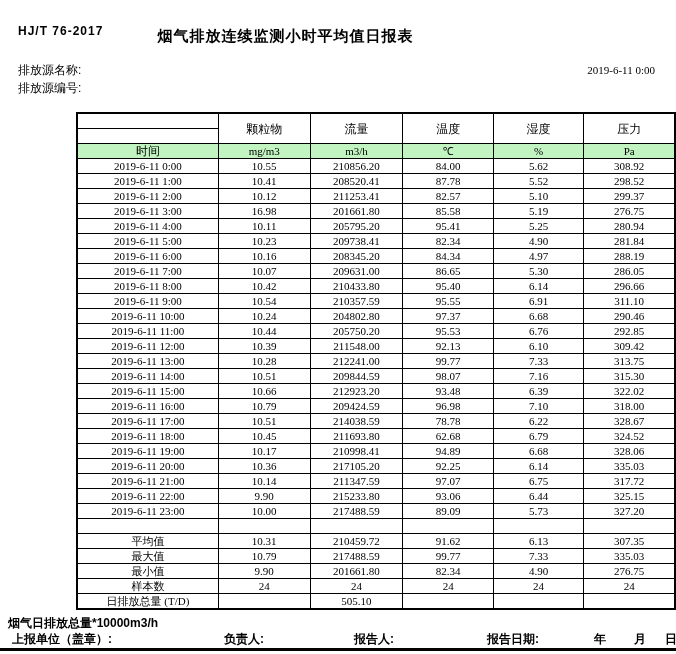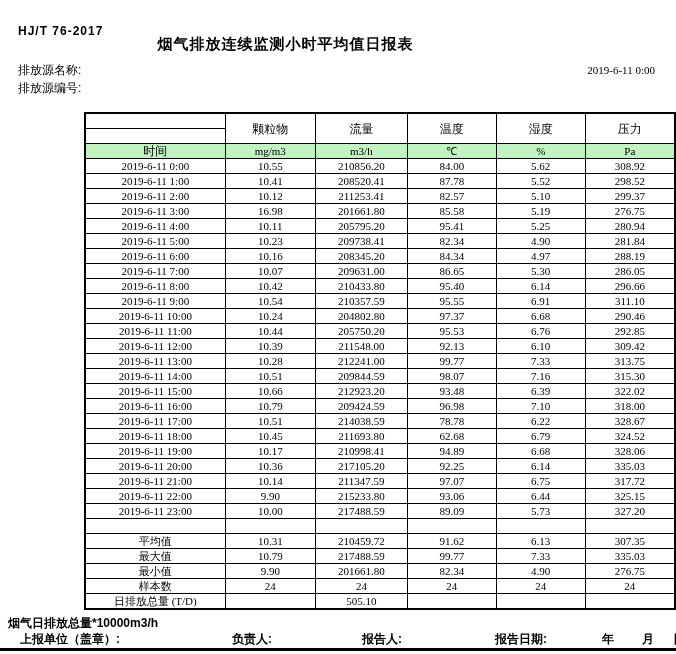--- a/index.html
+++ b/index.html
@@ -8,46 +8,46 @@
     background:#ffffff; color:#000;
     font-family:"Liberation Sans", sans-serif;
     overflow:hidden;
   }
   .doc-code {
     position:absolute; left:18px; top:24px;
     font-size:12px; font-weight:bold; letter-spacing:1px;
     font-family:"Liberation Sans", sans-serif;
   }
   .title {
-    position:absolute; left:0; top:35px; width:571px;
+    position:absolute; left:0; top:27px; width:571px;
     text-align:center; font-size:15px; font-weight:bold; letter-spacing:1px;
   }
   .src-label { position:absolute; left:18px; font-size:12px; font-weight:normal; }
   .src-name { top:62px; }
   .src-id   { top:80px; }
   .report-datetime {
     position:absolute; right:21px; top:64px;
     font-size:11px; font-family:"Liberation Serif", serif;
   }
-  .table-wrap { position:absolute; left:36px; top:112px;margin-left:48px; }
+  .table-wrap { position:absolute; left:28px; top:112px;margin-left:48px; }
   table { border-collapse:collapse; table-layout:fixed; border:2px solid #000; }
   td {
     border:1px solid #000; padding:0; margin:0;
     height:14px; line-height:14px; overflow:hidden; white-space:nowrap;
     text-align:center; font-size:11px;
     font-family:"Liberation Serif", serif;
   }
   tr.pol-row td { font-size:12px; }
   tr.green-row td { background:var(--header-green, #c1f4c1); }
   tr.green-row td.c-time { font-size:12px; }
   .footer-note {
     position:absolute; left:8px; top:615px;
     font-size:12px; font-weight:bold;
   }
-  .footer-line { position:absolute; left:12px; top:631px; width:556px; height:16px; }
+  .footer-line { position:absolute; left:4px; top:631px; width:556px; height:16px; }
   .footer-line span { position:absolute; font-size:12px; font-weight:bold; white-space:nowrap; }
   .f-unit  { left:8px; }
   .f-resp  { left:220px; }
   .f-rept  { left:350px; }
   .f-date  { left:483px;text-align:center; }
   .f-year  { left:590px; }
   .f-month { left:630px; }
   .f-day   { left:661px; }
   .bottom-bar {
     position:absolute; left:0; top:648px; width:676px; height:3px;

